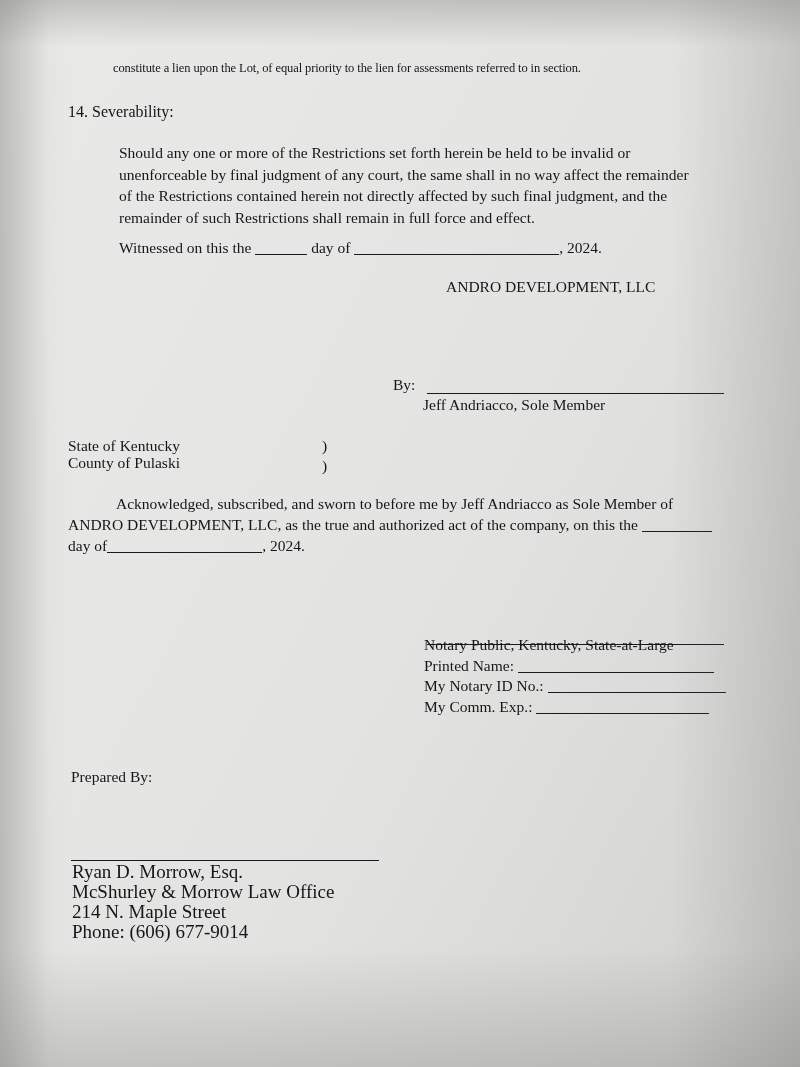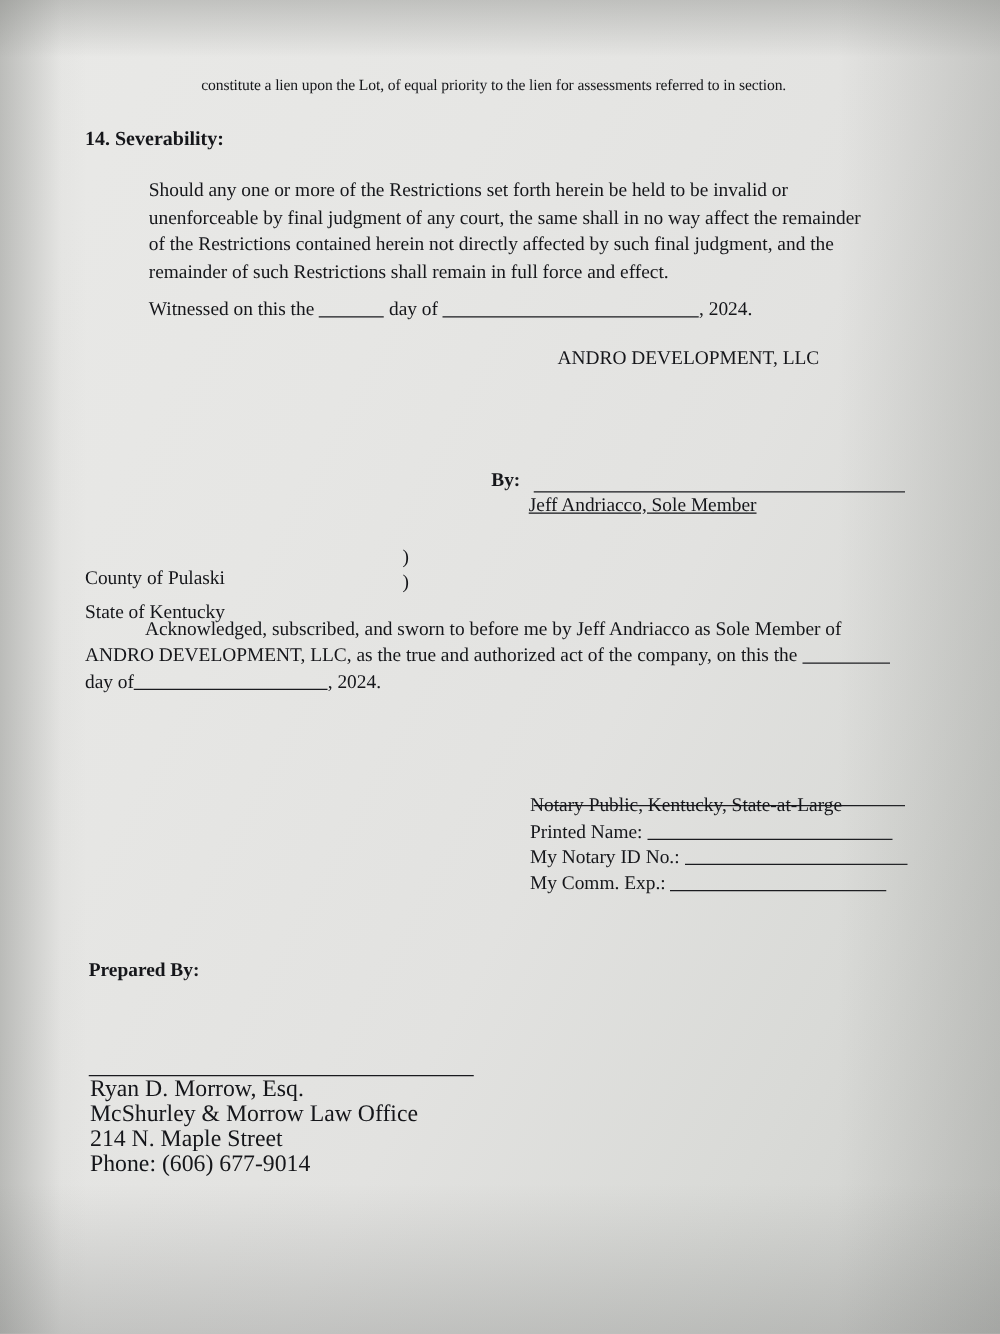--- a/index.html
+++ b/index.html
@@ -56,28 +56,27 @@
     color: #15161a;
   }
 
   .line-top {
     position: absolute;
     left: 113px; top: 61px;
     width: 600px;
     font-size: 12.5px;
     letter-spacing: -0.1px;
     white-space: nowrap;
-    margin-left: 48px;
   }
 
   .sec-head {
     position: absolute;
     left: 68px; top: 103px;
     font-size: 16px;
-    font-weight: bold;
+    font-weight: normal;
   }
 
   .para-sev {
     position: absolute;
     left: 119px; top: 142px;
     width: 575px;
     font-size: 15.5px;
     line-height: 21.5px;
     text-align: left;
   }
@@ -100,40 +99,37 @@
   .company {
     position: absolute;
     left: 446px; top: 278px;
     font-size: 15.5px;
   }
 
   .by-label {
     position: absolute;
     left: 393px; top: 376px;
     font-size: 15.5px;
-    font-weight: bold;
   }
   .by-rule {
     position: absolute;
     left: 427px; top: 393px;
     width: 297px;
     border-bottom: 1px solid #191a1e;
   }
   .by-name {
     position: absolute;
     left: 423px; top: 396px;
     font-size: 15.5px;
-    text-decoration: underline;
   }
 
   .state-label {
     position: absolute;
     left: 68px; top: 437px;
     font-size: 15.5px;
-    margin-top: 44px;
   }
   .county-label {
     position: absolute;
     left: 68px; top: 454px;
     font-size: 15.5px;
   }
   .paren1 {
     position: absolute;
     left: 322px; top: 437px;
     font-size: 15.5px;
@@ -169,21 +165,20 @@
   }
   .notary-line { white-space: nowrap; }
   .u-n1 { width: 196px; }
   .u-n2 { width: 178px; }
   .u-n3 { width: 173px; }
 
   .prepared {
     position: absolute;
     left: 71px; top: 768px;
     font-size: 15.5px;
-    font-weight: bold;
   }
 
   .sig-rule {
     position: absolute;
     left: 71px; top: 860px;
     width: 308px;
     border-bottom: 1px solid #191a1e;
   }
   .prep-block {
     position: absolute;

